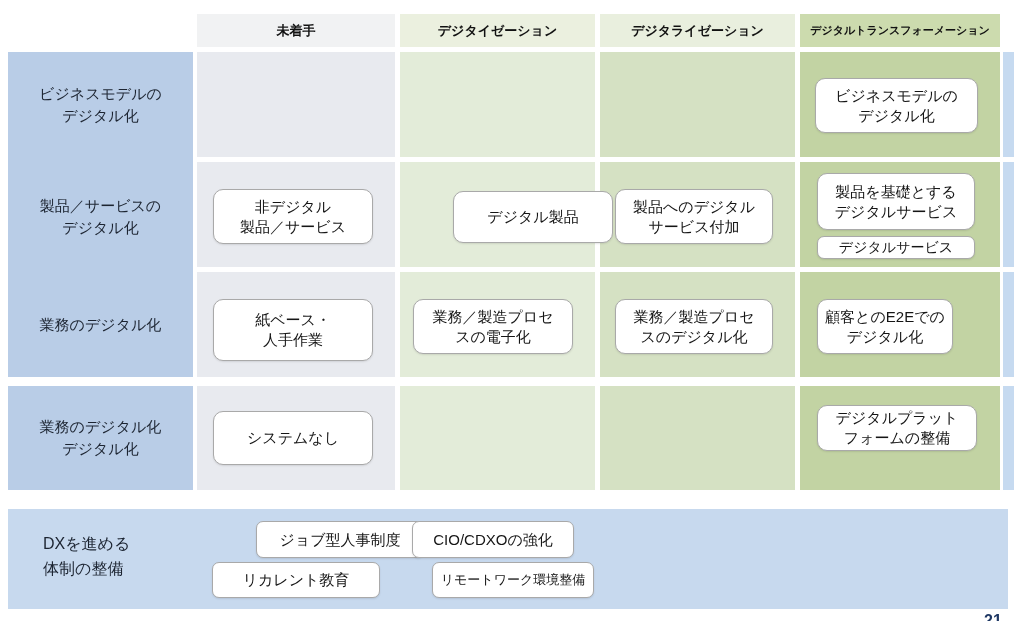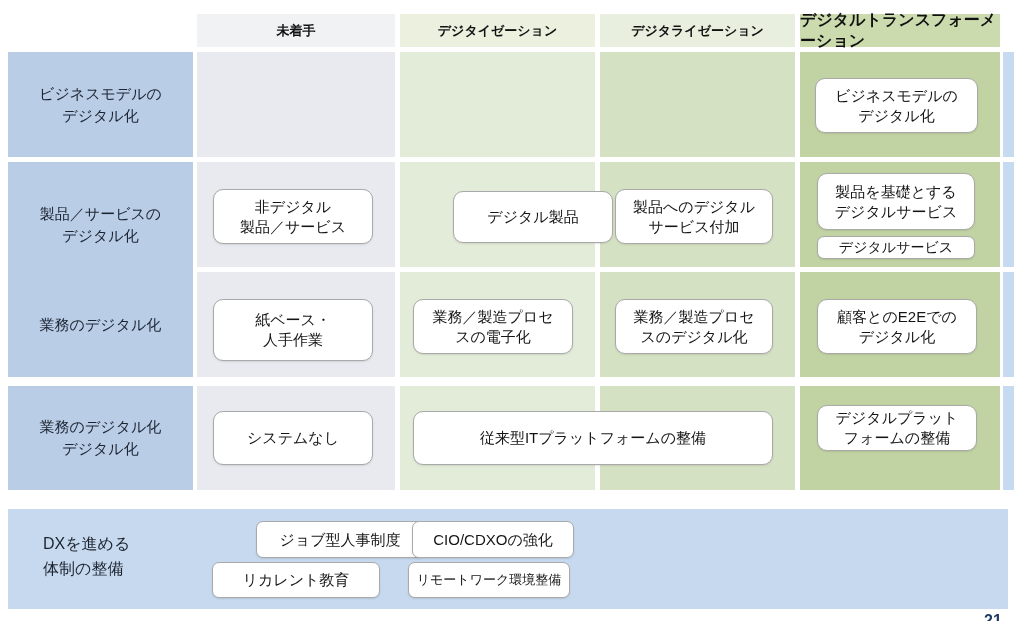--- a/index.html
+++ b/index.html
@@ -30,21 +30,21 @@
   .bottomlabel{
     position:absolute;color:#1c2431;font-size:16px;line-height:1.55;white-space:pre-line;text-align:left;
   }
   .pagenum{
     position:absolute;color:#1f3864;font-size:16px;font-weight:bold;
   }
   
   .hdr-c1{left:197px;width:198px;background:#f1f2f3;}
   .hdr-c2{left:400px;width:195px;background:#ebf0df;}
   .hdr-c3{left:600px;width:195px;background:#e9efde;}
-  .hdr-c4{left:800px;width:200px;background:#ccdbae;font-size:16px;}
+  .hdr-c4{left:800px;width:200px;background:#ccdbae;font-size:11px;}
   
   .c1{background:#e8eaef;}
   .c2{background:#e3ecd9;}
   .c3{background:#d5e1c3;}
   .c4{background:#c2d3a3;}
 </style>
 </head>
 <body>
 
 <div class="canvas">
@@ -57,21 +57,21 @@
   <div class="rowlabel" style="left:8px;top:52px;width:185px;height:105px;">ビジネスモデルの
 デジタル化</div>
   <div class="cell c1" style="left:197px;top:52px;width:198px;height:105px;"></div>
   <div class="cell c2" style="left:400px;top:52px;width:195px;height:105px;"></div>
   <div class="cell c3" style="left:600px;top:52px;width:195px;height:105px;"></div>
   <div class="cell c4" style="left:800px;top:52px;width:200px;height:105px;"></div>
   <div class="strip" style="left:1003px;top:52px;width:11px;height:105px;"></div>
   <div class="box" style="left:815px;top:78px;width:163px;height:55px;">ビジネスモデルの
 デジタル化</div>
 
-  <div class="rowlabel" style="left:8px;top:162px;width:185px;height:125px;">製品／サービスの
+  <div class="rowlabel" style="left:8px;top:154px;width:185px;height:125px;">製品／サービスの
 デジタル化</div>
   <div class="cell c1" style="left:197px;top:162px;width:198px;height:105px;"></div>
   <div class="cell c2" style="left:400px;top:162px;width:195px;height:105px;"></div>
   <div class="cell c3" style="left:600px;top:162px;width:195px;height:105px;"></div>
   <div class="cell c4" style="left:800px;top:162px;width:200px;height:105px;"></div>
   <div class="strip" style="left:1003px;top:162px;width:11px;height:105px;"></div>
   <div class="box" style="left:213px;top:189px;width:160px;height:55px;">非デジタル
 製品／サービス</div>
   <div class="box" style="left:413px;top:191px;width:160px;height:52px;margin-left:40px;">デジタル製品</div>
   <div class="box" style="left:615px;top:189px;width:158px;height:55px;">製品へのデジタル
@@ -85,38 +85,37 @@
   <div class="cell c2" style="left:400px;top:272px;width:195px;height:105px;"></div>
   <div class="cell c3" style="left:600px;top:272px;width:195px;height:105px;"></div>
   <div class="cell c4" style="left:800px;top:272px;width:200px;height:105px;"></div>
   <div class="strip" style="left:1003px;top:272px;width:11px;height:105px;"></div>
   <div class="box" style="left:213px;top:299px;width:160px;height:62px;">紙ベース・
 人手作業</div>
   <div class="box" style="left:413px;top:299px;width:160px;height:55px;">業務／製造プロセ
 スの電子化</div>
   <div class="box" style="left:615px;top:299px;width:158px;height:55px;">業務／製造プロセ
 スのデジタル化</div>
-  <div class="box" style="left:817px;top:299px;width:160px;height:55px;">顧客とのE2Eでの
+  <div class="box" style="left:817px;top:299px;width:136px;height:55px;">顧客とのE2Eでの
 デジタル化</div>
 
   <div class="rowlabel" style="left:8px;top:386px;width:185px;height:104px;">業務のデジタル化
 デジタル化</div>
   <div class="cell c1" style="left:197px;top:386px;width:198px;height:104px;"></div>
   <div class="cell c2" style="left:400px;top:386px;width:195px;height:104px;"></div>
   <div class="cell c3" style="left:600px;top:386px;width:195px;height:104px;"></div>
   <div class="cell c4" style="left:800px;top:386px;width:200px;height:104px;"></div>
   <div class="strip" style="left:1003px;top:386px;width:11px;height:104px;"></div>
   <div class="box" style="left:213px;top:411px;width:160px;height:54px;">システムなし</div>
-  <div class="box" style="left:413px;top:411px;width:360px;height:54px;">従来型ITプラットフォームの整備</div>
   <div class="box" style="left:817px;top:405px;width:160px;height:46px;">デジタルプラット
 フォームの整備</div>
 
   <div class="bottomband" style="left:8px;top:509px;width:1000px;height:100px;"></div>
   <div class="bottomlabel" style="left:43px;top:532px;">DXを進める
 体制の整備</div>
   <div class="box small" style="left:212px;top:521px;width:168px;height:37px;font-size:15px;margin-left:44px;">ジョブ型人事制度</div>
   <div class="box small" style="left:212px;top:562px;width:168px;height:36px;font-size:15px;">リカレント教育</div>
   <div class="box small" style="left:412px;top:521px;width:162px;height:37px;font-size:15px;">CIO/CDXOの強化</div>
-  <div class="box small" style="left:408px;top:562px;width:162px;height:36px;font-size:13px;">リモートワーク環境整備</div>
+  <div class="box small" style="left:432px;top:562px;width:162px;height:36px;font-size:13px;">リモートワーク環境整備</div>
 
   <div class="pagenum" style="left:984px;top:612px;">21</div>
 
 </div>
 
 </body></html>

